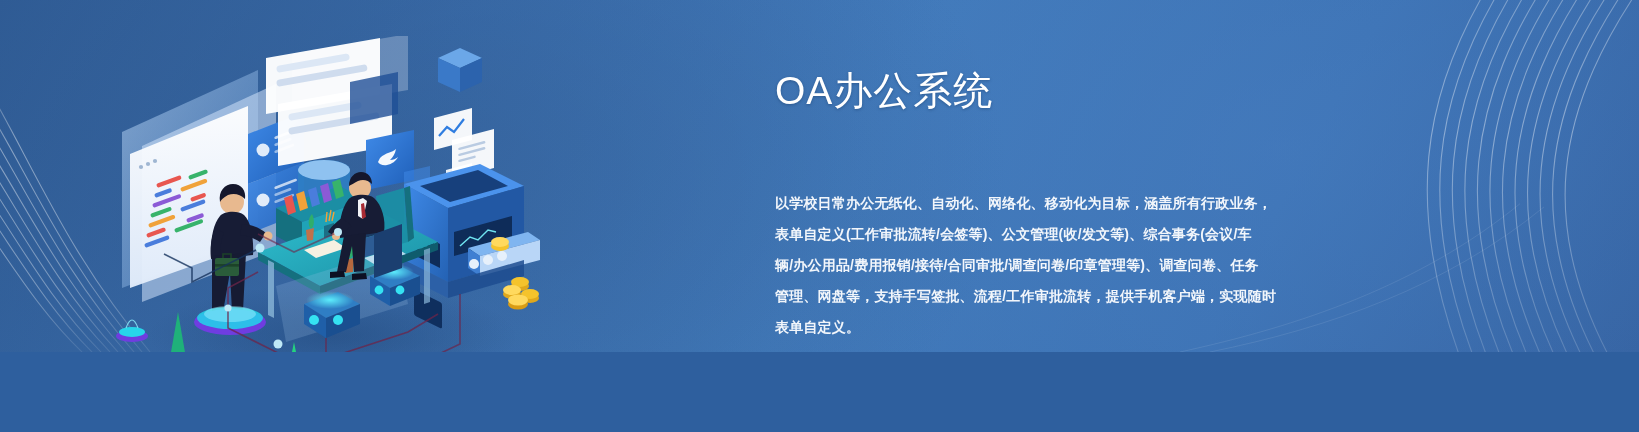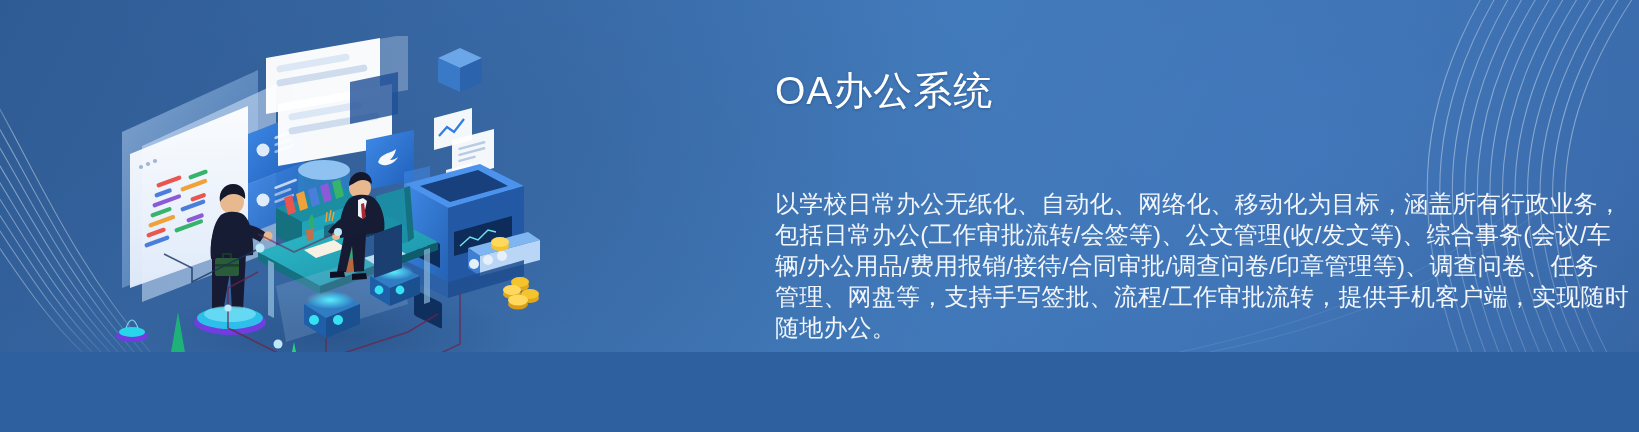--- a/index.html
+++ b/index.html
@@ -48,24 +48,24 @@
     font-size: 39px;
     line-height: 50px;
     font-weight: 400;
     letter-spacing: 1px;
     margin: 0;
     text-shadow: 0 1px 3px rgba(12,40,76,0.35);
   }
   .body-copy {
     margin-top: 72px;
     color: #f2f6fb;
-    font-size: 24px;
+    font-size: 14px;
     line-height: 31px;
     letter-spacing: 0.2px;
-    font-weight: 400;
+    font-weight: 700;
   }
   .body-copy p { margin: 0; white-space: nowrap; }
 </style>
 </head>
 <body>
 
 <div class="banner">
 
   <div class="deco">
     <svg viewBox="0 0 1639 432" preserveAspectRatio="none" aria-hidden="true">
@@ -423,20 +423,20 @@
           <ellipse cx="186" cy="336" rx="6" ry="2.6" fill="#169a63" opacity="0.8"></ellipse>
         </g>
       </g>
     </svg>
   </div>
 
   <div class="copy">
     <h1 class="headline">OA办公系统</h1>
     <div class="body-copy">
       <p>以学校日常办公无纸化、自动化、网络化、移动化为目标，涵盖所有行政业务，</p>
-      <p>包括日常办公(工作审批流转/会签等)、公文管理(收/发文等)、综合事务(会议/车</p>
+      <p>表单自定义(工作审批流转/会签等)、公文管理(收/发文等)、综合事务(会议/车</p>
       <p>辆/办公用品/费用报销/接待/合同审批/调查问卷/印章管理等)、调查问卷、任务</p>
       <p>管理、网盘等，支持手写签批、流程/工作审批流转，提供手机客户端，实现随时</p>
-      <p>随地办公。</p>
+      <p>表单自定义。</p>
     </div>
   </div>
 
 </div>
 
 </body></html>

